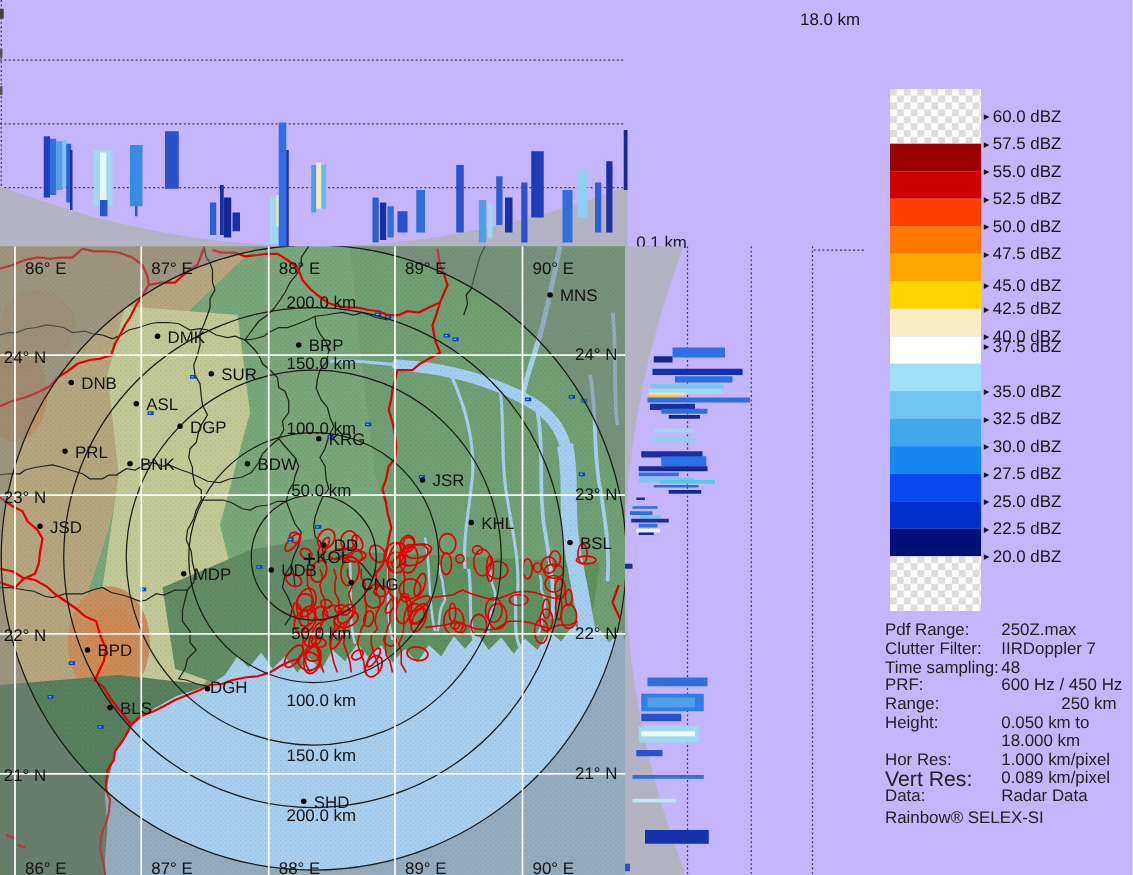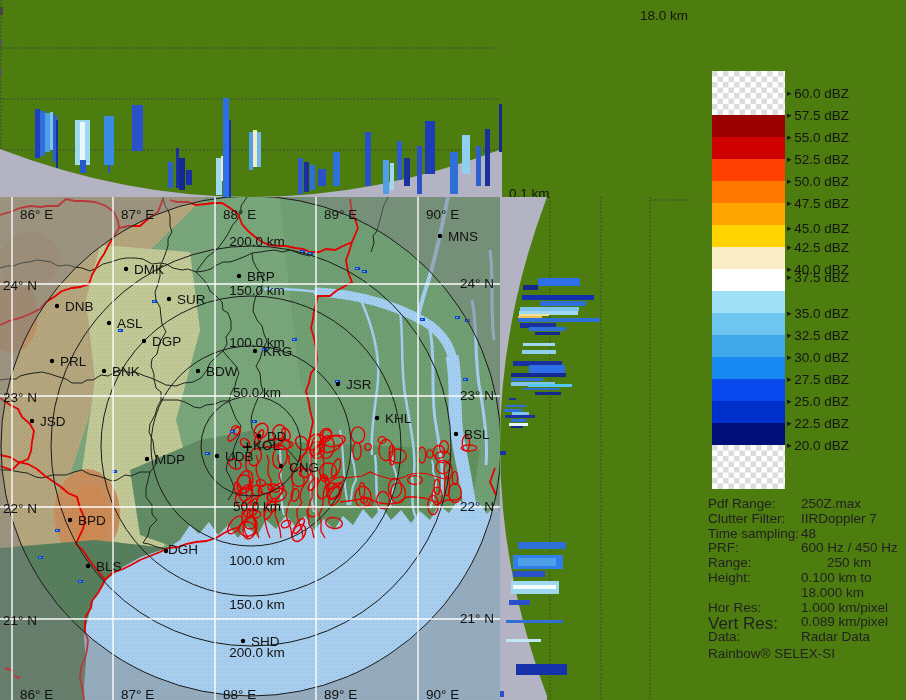--- a/index.html
+++ b/index.html
@@ -1,15 +1,15 @@
 <!DOCTYPE html>
 <html><head><meta charset="utf-8">
 <style>
 html,body{margin:0;padding:0;background:#e3e3e5;}
-#root{position:relative;width:906px;height:700px;overflow:hidden;background:#4d7c0f;font-family:"Liberation Sans",sans-serif;}
+#root{position:relative;width:906px;height:700px;overflow:hidden;background:#c4b5fd;font-family:"Liberation Sans",sans-serif;}
 </style></head>
 <body>
 <div id="root">
 <svg width="906" height="197" style="position:absolute;left:0;top:0">
 <line x1="0" y1="48" x2="500" y2="48" stroke="#3c3c3c" stroke-width="1" stroke-dasharray="1.5 2"></line>
 <line x1="0" y1="99" x2="500" y2="99" stroke="#3c3c3c" stroke-width="1" stroke-dasharray="1.5 2"></line>
 <line x1="0" y1="150" x2="500" y2="150" stroke="#3c3c3c" stroke-width="1" stroke-dasharray="1.5 2"></line>
 <line x1="1" y1="0" x2="1" y2="197" stroke="#3c3c3c" stroke-width="1" stroke-dasharray="1.5 2"></line>
 <rect x="0" y="7" width="3" height="8" fill="#444"></rect>
       <rect x="0" y="39" width="2" height="7" fill="#555"></rect>
@@ -445,23 +445,23 @@
 <div style="position:absolute;left:787px;top:437px;height:16px;line-height:16px;font-size:13.5px;color:#151515"><span style="font-size:9px;vertical-align:1.5px">▸</span> 20.0 dBZ</div>
 <div style="position:absolute;left:708px;top:496px;font-size:13.5px;color:#222">Pdf Range:</div>
 <div style="position:absolute;left:801px;top:496px;font-size:13.5px;color:#222">250Z.max</div>
 <div style="position:absolute;left:708px;top:510.8px;font-size:13.5px;color:#222">Clutter Filter:</div>
 <div style="position:absolute;left:801px;top:510.8px;font-size:13.5px;color:#222">IIRDoppler 7</div>
 <div style="position:absolute;left:708px;top:525.6px;font-size:13.5px;color:#222">Time sampling:</div>
 <div style="position:absolute;left:801px;top:525.6px;font-size:13.5px;color:#222">48</div>
 <div style="position:absolute;left:708px;top:540.4px;font-size:13.5px;color:#222">PRF:</div>
 <div style="position:absolute;left:801px;top:540.4px;font-size:13.5px;color:#222">600 Hz / 450 Hz</div>
 <div style="position:absolute;left:708px;top:555.1999999999999px;font-size:13.5px;color:#222">Range:</div>
-<div style="position:absolute;left:827px;top:555.1999999999999px;font-size:13.5px;color:#222">250 km</div>
+<div style="position:absolute;left:849px;top:555.1999999999999px;font-size:13.5px;color:#222">250 km</div>
 <div style="position:absolute;left:708px;top:569.9999999999999px;font-size:13.5px;color:#222">Height:</div>
-<div style="position:absolute;left:801px;top:569.9999999999999px;font-size:13.5px;color:#222">0.100 km to</div>
+<div style="position:absolute;left:801px;top:569.9999999999999px;font-size:13.5px;color:#222">0.050 km to</div>
 <div style="position:absolute;left:708px;top:584.7999999999998px;font-size:13.5px;color:#222"></div>
 <div style="position:absolute;left:801px;top:584.7999999999998px;font-size:13.5px;color:#222">18.000 km</div>
 <div style="position:absolute;left:708px;top:599.5999999999998px;font-size:13.5px;color:#222">Hor Res:</div>
 <div style="position:absolute;left:801px;top:599.5999999999998px;font-size:13.5px;color:#222">1.000 km/pixel</div>
 <div style="position:absolute;left:708px;top:614.3999999999997px;font-size:17px;color:#222">Vert Res:</div>
 <div style="position:absolute;left:801px;top:614.3999999999997px;font-size:13.5px;color:#222">0.089 km/pixel</div>
 <div style="position:absolute;left:708px;top:629.1999999999997px;font-size:13.5px;color:#222">Data:</div>
 <div style="position:absolute;left:801px;top:629.1999999999997px;font-size:13.5px;color:#222">Radar Data</div>
 <div style="position:absolute;left:708px;top:646px;font-size:13.5px;color:#222">Rainbow® SELEX-SI</div>
 </div>

